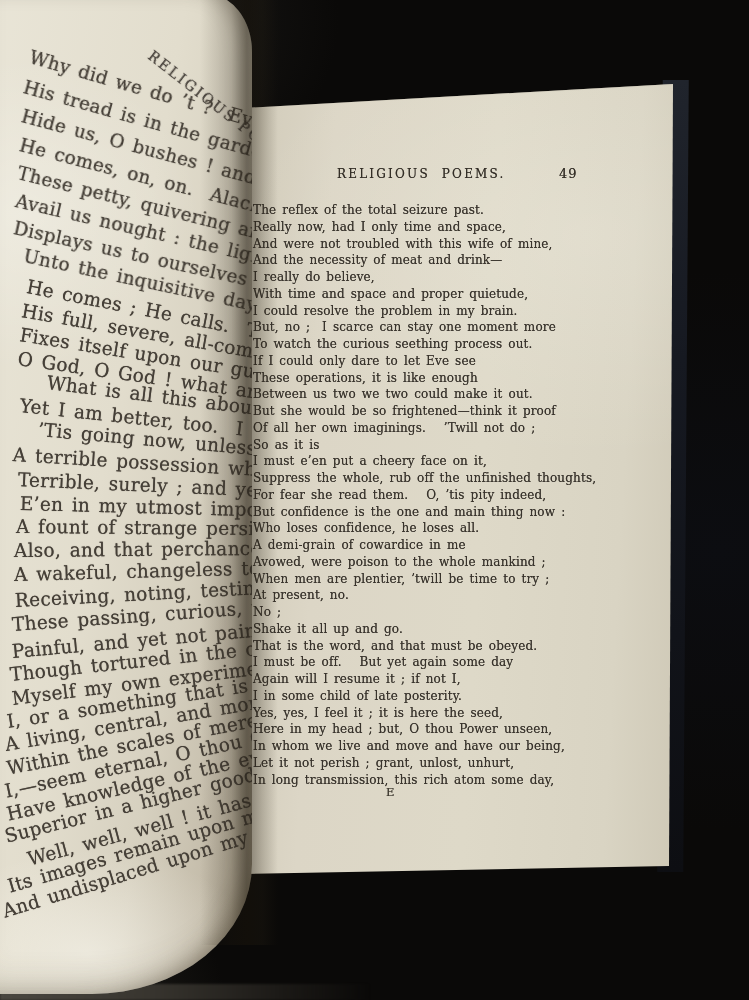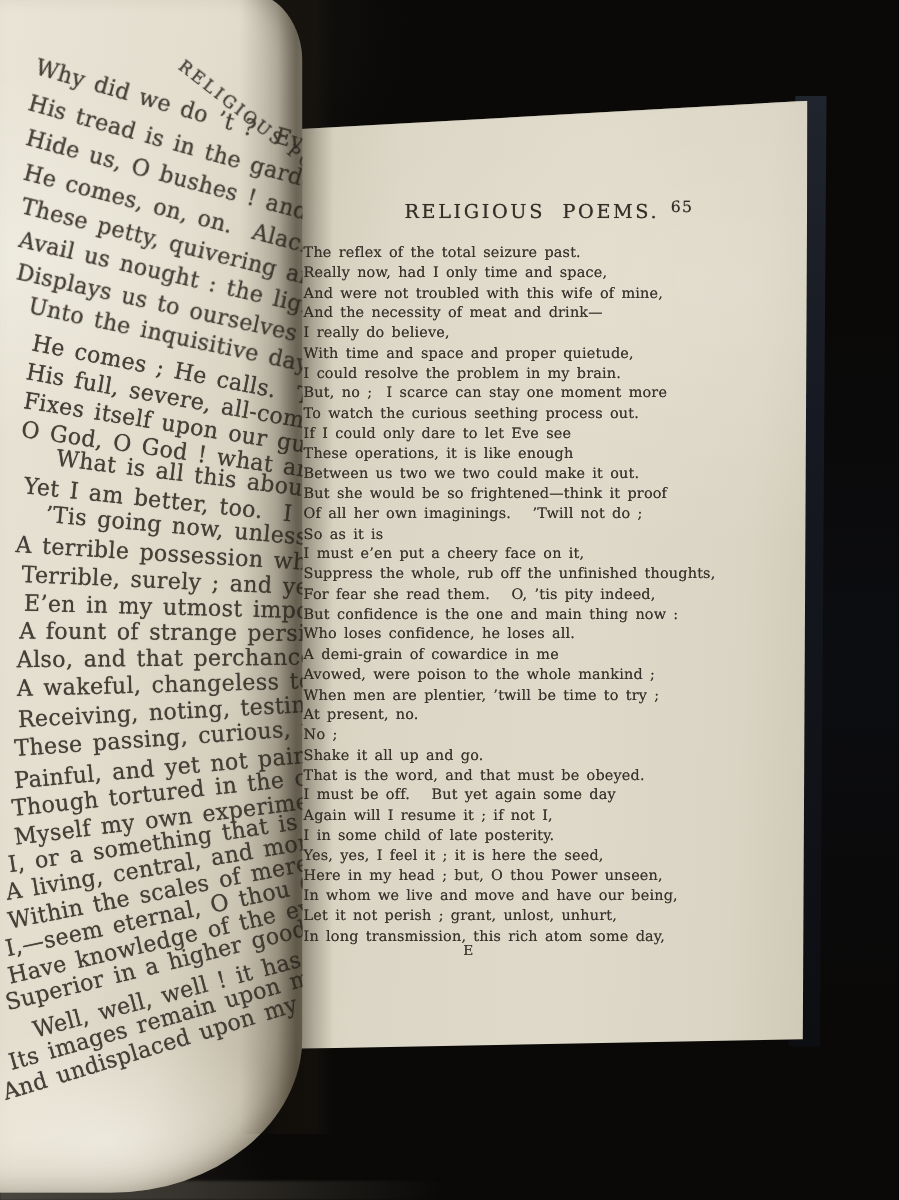--- a/index.html
+++ b/index.html
@@ -33,21 +33,21 @@
       linear-gradient(93deg,#c3bcaa 0%,#d4cebd 6%,#dcd6c6 20%,#ded9c8 55%,#d9d4c3 85%,#cfc9b7 100%);
     color:#38332c;
   }
   .right-page .top-edge{
     position:absolute;left:0;top:31px;width:430px;height:3px;
     background:linear-gradient(180deg,#cfc9b8,rgba(207,201,184,0));
     transform:rotate(-3.1deg);transform-origin:left top;
   }
   .rp-header{
     position:absolute;left:94px;top:92px;
-    font-size:16px;letter-spacing:2.2px;white-space:pre;color:#332e27;
+    font-size:12px;letter-spacing:2.2px;white-space:pre;color:#332e27;
     text-shadow:0 0 0.6px rgba(51,46,39,0.7);
   }
   .rp-number{
     position:absolute;left:316px;top:91px;font-size:13px;letter-spacing:1px;color:#332e27;
     text-shadow:0 0 0.6px rgba(51,46,39,0.7);
   }
   .rp-line{
     position:absolute;white-space:pre;font-size:12px;line-height:15px;
     letter-spacing:0.15px;word-spacing:2px;color:#38332c;
     text-shadow:0 0 0.55px rgba(56,51,44,0.75);
@@ -90,21 +90,21 @@
 
 <div id="stage">
 
   <div class="surface"></div>
 
   <div class="cover-edge"></div>
 
   <div class="right-page">
     <div class="top-edge"></div>
     <div class="rp-header">RELIGIOUS  POEMS.</div>
-    <div class="rp-number">65</div>
+    <div class="rp-number">49</div>
     <div id="right-body">
         <div class="rp-line" style="left: 10px; top: 128px;">The reflex of the total seizure past.</div>
         <div class="rp-line" style="left: 10px; top: 144.75px;">Really now, had I only time and space,</div>
         <div class="rp-line" style="left: 10px; top: 161.5px;">And were not troubled with this wife of mine,</div>
         <div class="rp-line" style="left: 10px; top: 178.25px;">And the necessity of meat and drink—</div>
         <div class="rp-line" style="left: 10px; top: 195px;">I really do believe,</div>
         <div class="rp-line" style="left: 10px; top: 211.75px;">With time and space and proper quietude,</div>
         <div class="rp-line" style="left: 10px; top: 228.5px;">I could resolve the problem in my brain.</div>
         <div class="rp-line" style="left: 10px; top: 245.25px;">But, no ;  I scarce can stay one moment more</div>
         <div class="rp-line" style="left: 10px; top: 262px;">To watch the curious seething process out.</div>

